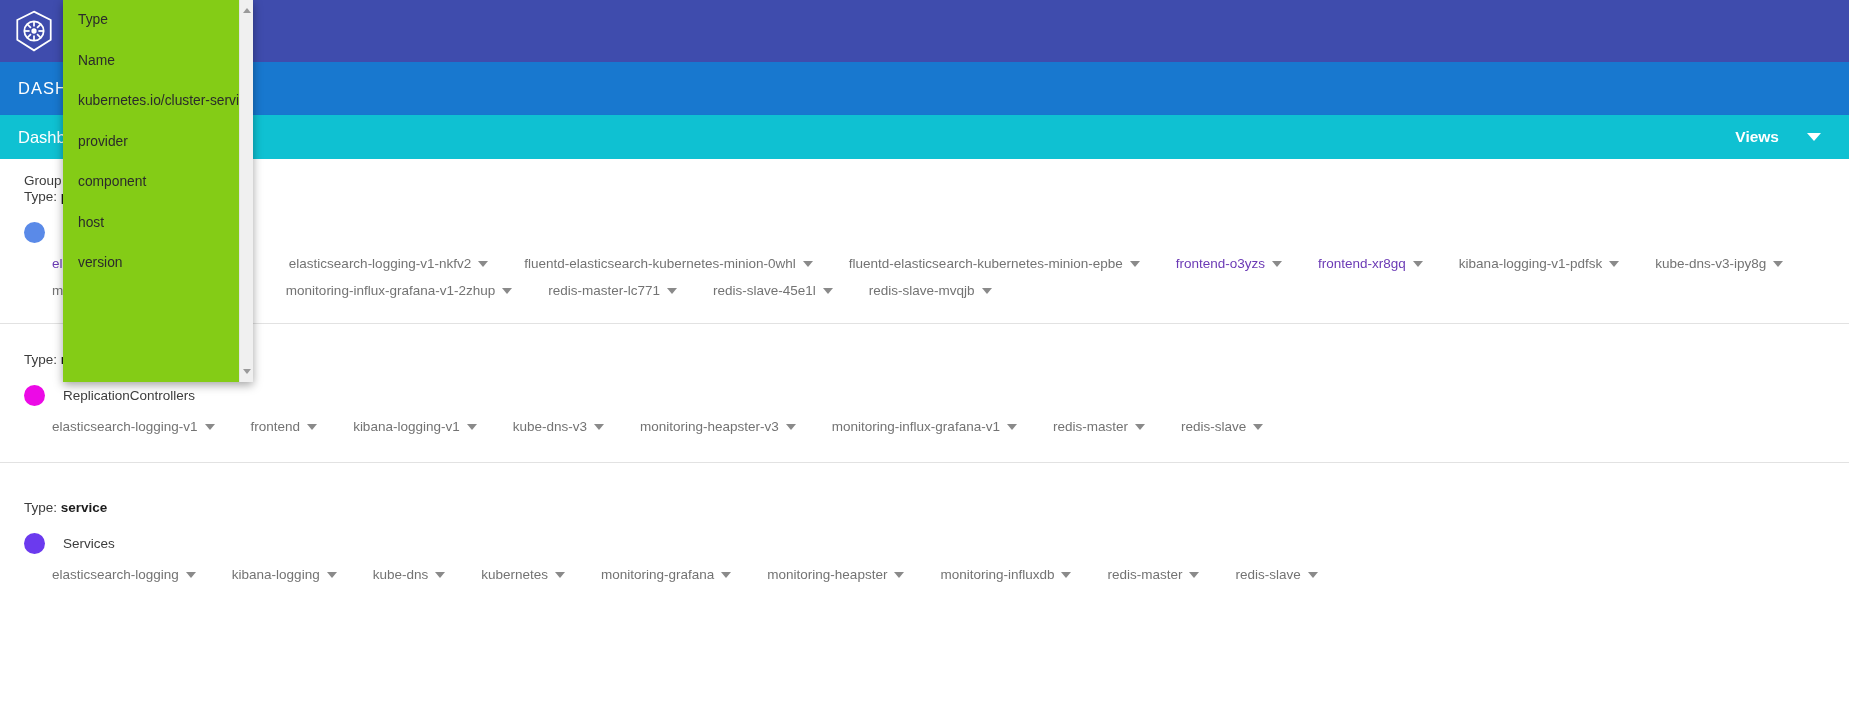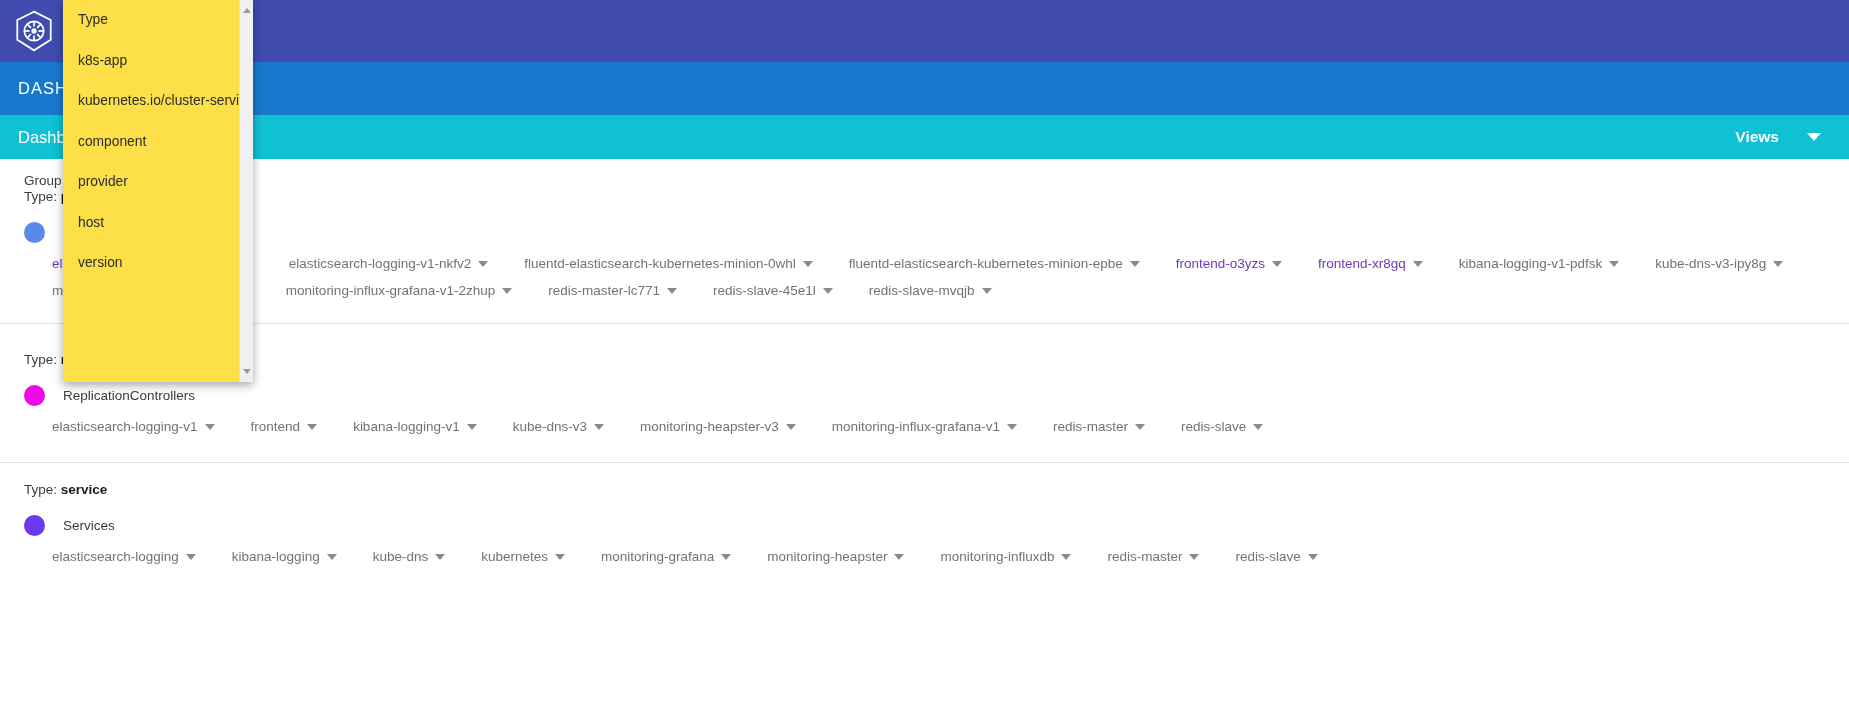--- a/index.html
+++ b/index.html
@@ -145,21 +145,21 @@
     border-right: 5px solid transparent;
     border-top: 6px solid #8a8a8a;
     margin-left: 7px;
   }
 
   
   .dropdown {
     position: absolute;
     left: 63px; top: 0;
     width: 190px; height: 382px;
-    background: #fde047;
+    background: #84cc16;
     box-shadow: 0 3px 9px rgba(0,0,0,.36);
     z-index: 50;
     overflow: hidden;
   }
   .dd-list {
     position: absolute;
     left: 0; top: 0;
     width: 180px; height: 382px;
   }
   .dd-item {
@@ -335,21 +335,21 @@
           </span>
         <span class="chip">
             <span>redis-slave</span>
             <span class="chip-caret"></span>
           </span>
       </div>
     </div>
 
     <div class="section-sep" style="top:303px;"></div>
 
-    <div class="section" style="top:315px;">
+    <div class="section" style="top:333px;">
       <div class="type-line" style="padding-top:8px;">
         <span>Type:</span>
         <b>service</b>
       </div>
       <div class="legend-row">
         <span class="dot" style="background:#6b3aee;"></span>
         <span class="legend-label">Services</span>
       </div>
       <div class="chips">
         <span class="chip">
@@ -389,24 +389,24 @@
             <span class="chip-caret"></span>
           </span>
       </div>
     </div>
 
   </div>
 
   <div class="dropdown">
     <div class="dd-list">
       <div class="dd-item">Type</div>
-      <div class="dd-item">k8s-app</div>
+      <div class="dd-item">Name</div>
       <div class="dd-item">kubernetes.io/cluster-service</div>
+      <div class="dd-item">provider</div>
       <div class="dd-item">component</div>
-      <div class="dd-item">provider</div>
       <div class="dd-item">host</div>
       <div class="dd-item">version</div>
     </div>
     <div class="dd-scrollbar">
       <span class="sb-arrow-up"></span>
       <span class="sb-arrow-dn"></span>
     </div>
   </div>
 
 </div>

